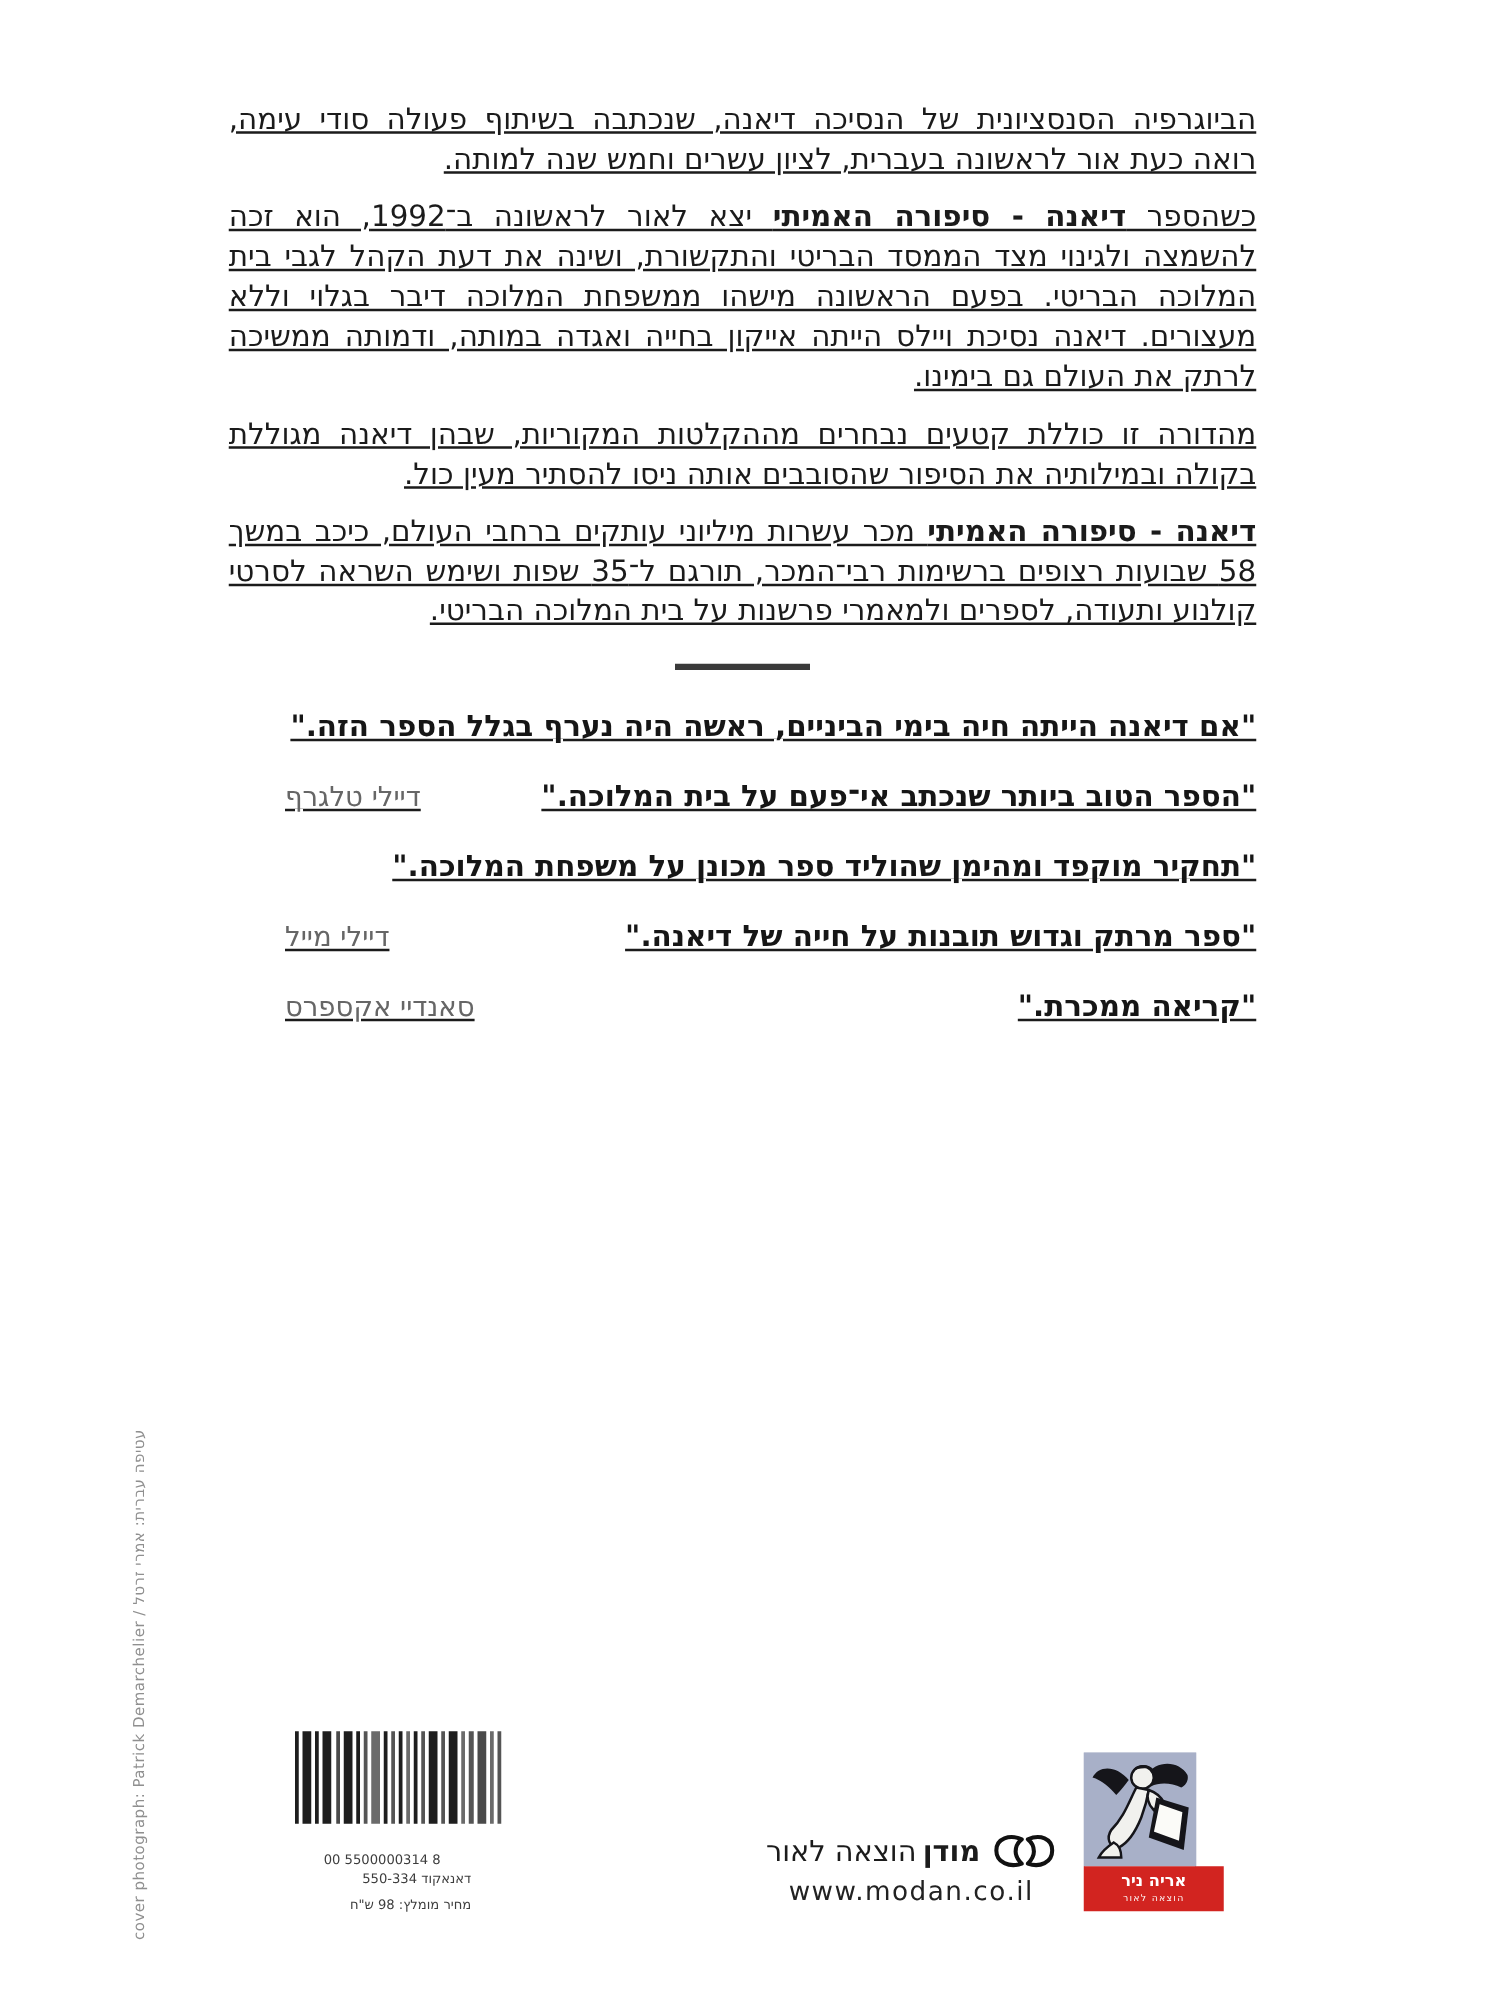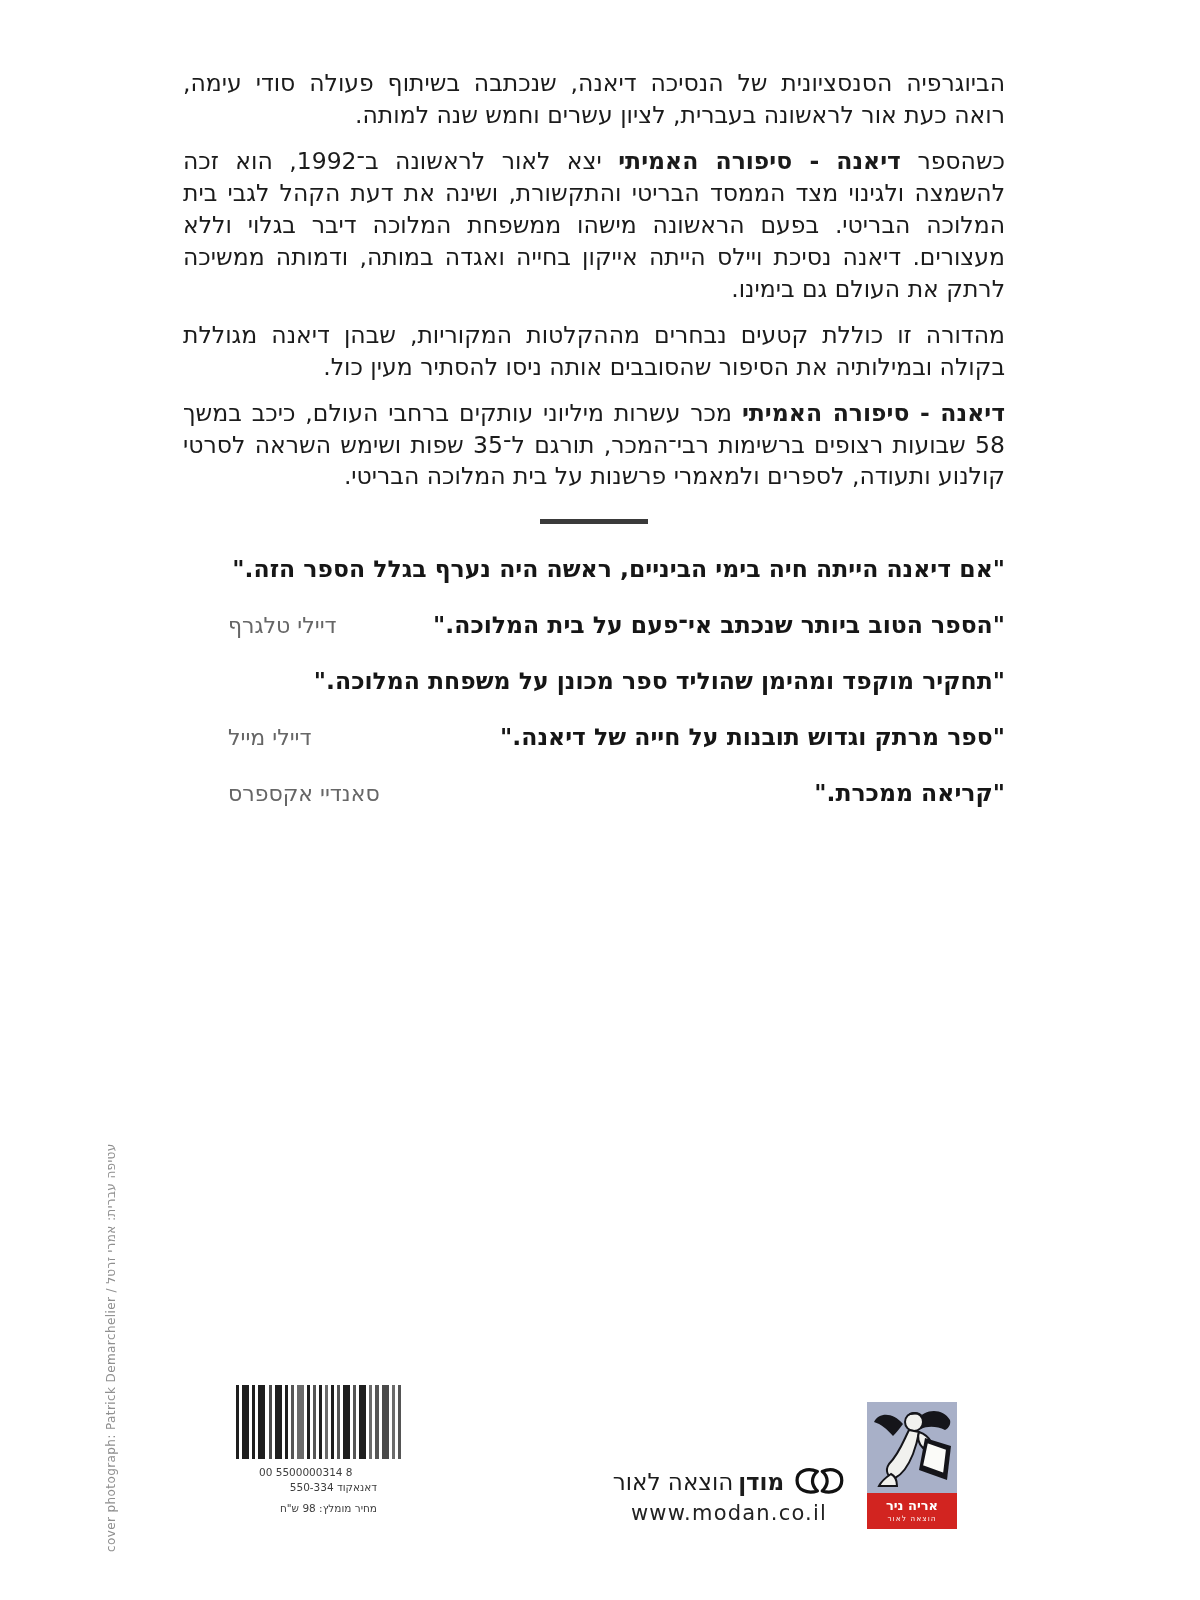--- a/index.html
+++ b/index.html
@@ -2,21 +2,21 @@
 <html lang="he"><head>
 <meta charset="utf-8">
 <style>
   html,body{margin:0;padding:0;background:#ffffff;}
   .page{
     position:relative;width:1200px;height:1600px;background:#ffffff;overflow:hidden;
     font-family:"DejaVu Sans",sans-serif;color:#1b1b1b;
   }
   
   .content{
-    position:absolute;top:68px;right:195px;width:822px;direction:rtl;
+    position:absolute;top:80px;right:195px;width:822px;direction:rtl;text-decoration:underline;
   }
   .para{
     margin:0 0 14px 0;font-size:23.5px;line-height:1.36;
     text-align:justify;text-align-last:right;color:#1b1b1b;
   }
   .para .b{font-weight:bold;}
   .divider{width:108px;height:5px;background:#3a3a3a;margin:26px auto 30px auto;}
   .quote{margin-bottom:24px;direction:rtl;}
   .quote .qt{font-weight:bold;font-size:23.5px;line-height:1.36;color:#161616;text-align:right;}
   .quote .qs{font-size:22px;color:#666666;font-weight:normal;line-height:1.3;}
@@ -25,34 +25,34 @@
   .quote.inline .qs{flex:0 0 auto;margin-right:30px;}
   .quote.below-right .qs{text-align:right;margin-top:8px;}
   .quote.below-left  .qs{text-align:left;margin-top:8px;padding-left:10px;}
   
   .side-credit{
     position:absolute;left:104px;top:1552px;transform-origin:0 0;transform:rotate(-90deg);
     white-space:nowrap;font-size:12px;color:#8f8f8f;letter-spacing:.4px;direction:ltr;
   }
   
   .barcode-block{position:absolute;left:233px;top:1383px;width:180px;}
-  .barcode-lines{margin-top:0;font-size:10.5px;line-height:1.4;color:#3d3d3d;padding-left:26px;}
+  .barcode-lines{margin-top:16px;font-size:10.5px;line-height:1.4;color:#3d3d3d;padding-left:26px;}
   .bc-num{direction:ltr;text-align:left;}
   .bc-dana{direction:rtl;text-align:right;width:118px;}
   .bc-price{direction:rtl;text-align:right;width:118px;margin-top:7px;}
   
   .modan{position:absolute;left:598px;top:1466px;width:262px;}
   .modan-row{display:flex;direction:rtl;align-items:center;justify-content:center;gap:9px;}
   .modan-name{font-size:23px;font-weight:bold;white-space:nowrap;}
   .modan-suffix{font-size:23px;font-weight:normal;white-space:nowrap;margin-right:-4px;}
   .modan-url{font-size:21px;letter-spacing:1.2px;color:#222;text-align:center;margin-top:3px;direction:ltr;}
   
   .imprint-box{position:absolute;left:867px;top:1402px;width:90px;height:127px;box-shadow:0 0 0 1px #9aa2ba inset;}
   .imprint-art{width:90px;height:91px;background:#a8b0c8;display:block;}
-  .imprint-band{width:90px;height:36px;background:#d22420;color:#ffffff;text-align:center;
+  .imprint-band{width:112px;height:36px;background:#d22420;color:#ffffff;text-align:center;
     display:flex;flex-direction:column;justify-content:center;direction:rtl;}
   .imprint-line1{font-size:13px;font-weight:bold;line-height:1.1;}
   .imprint-line2{font-size:7.5px;line-height:1.2;letter-spacing:1px;opacity:.95;}
 </style>
 </head>
 <body>
 
 <div class="page">
 
   <main class="content">

